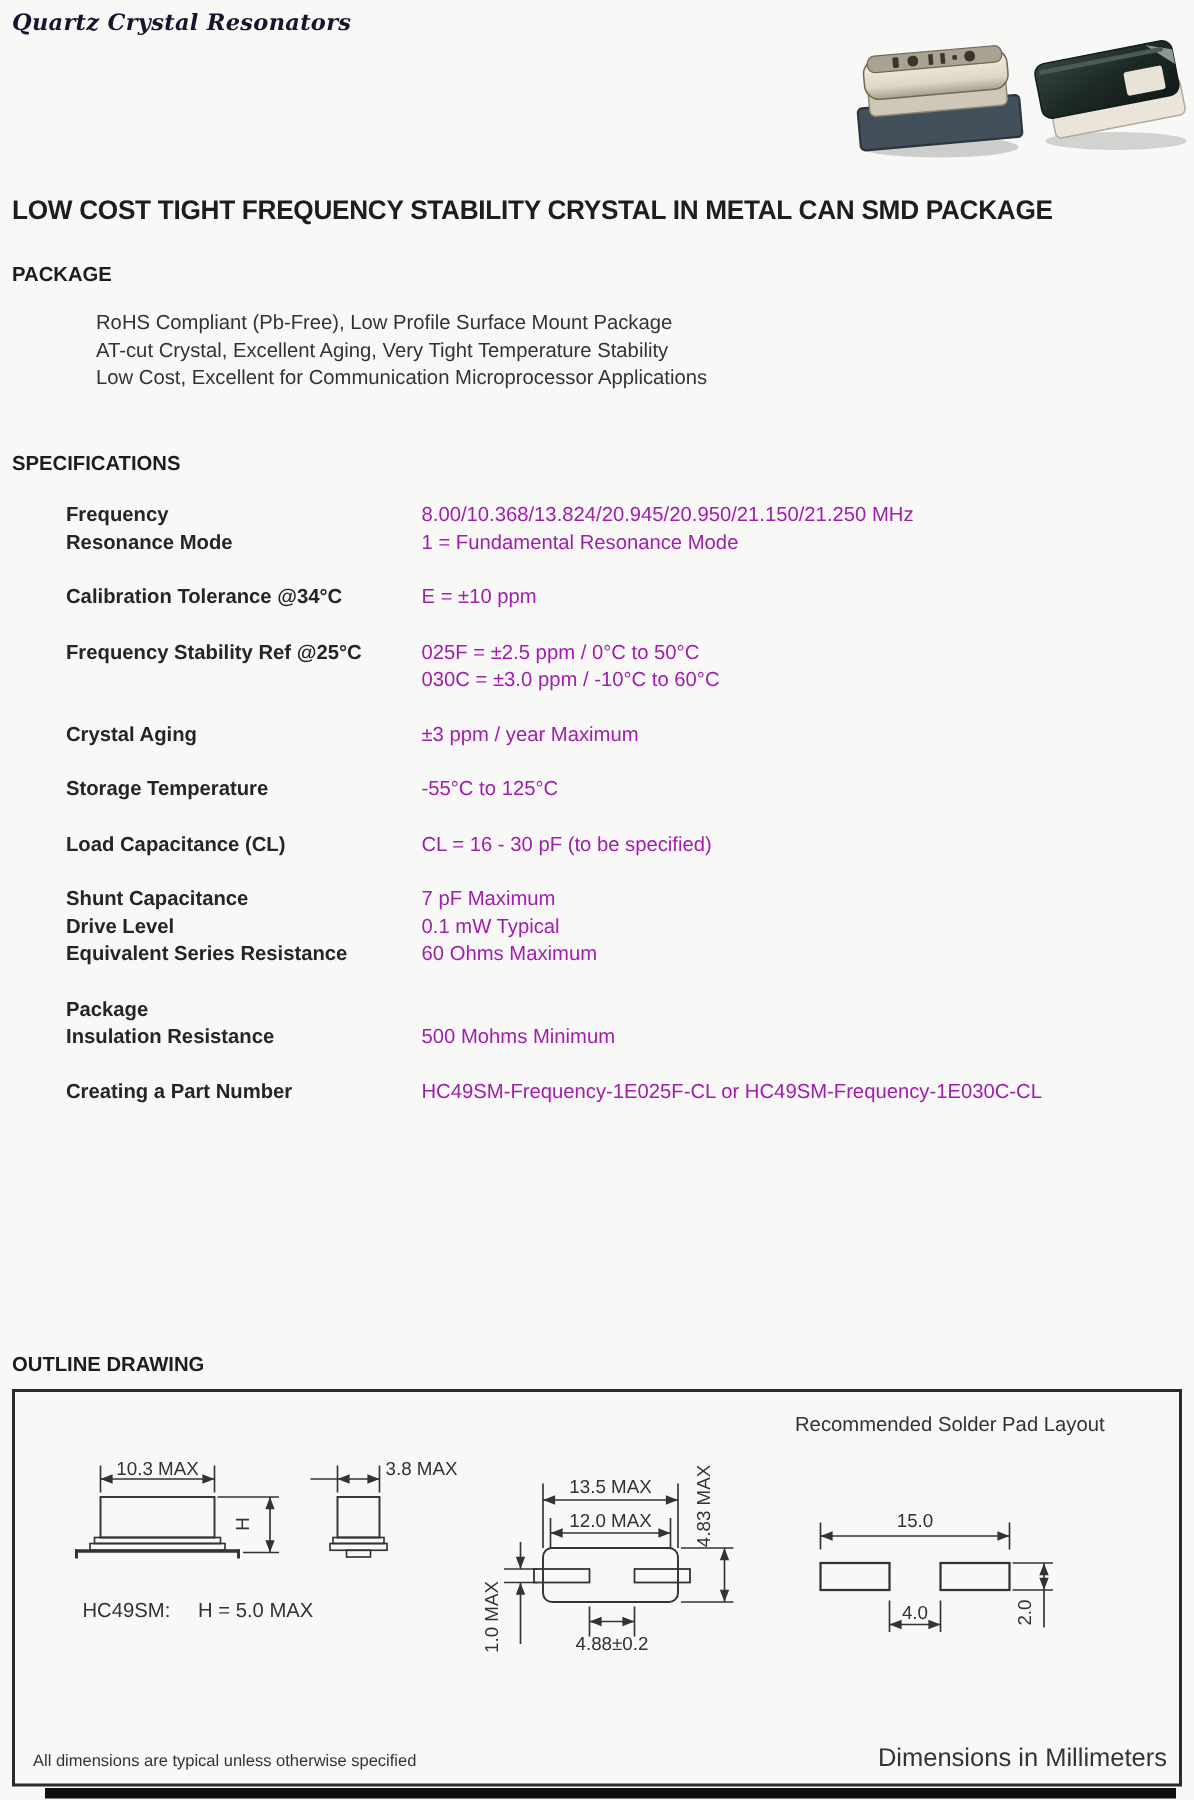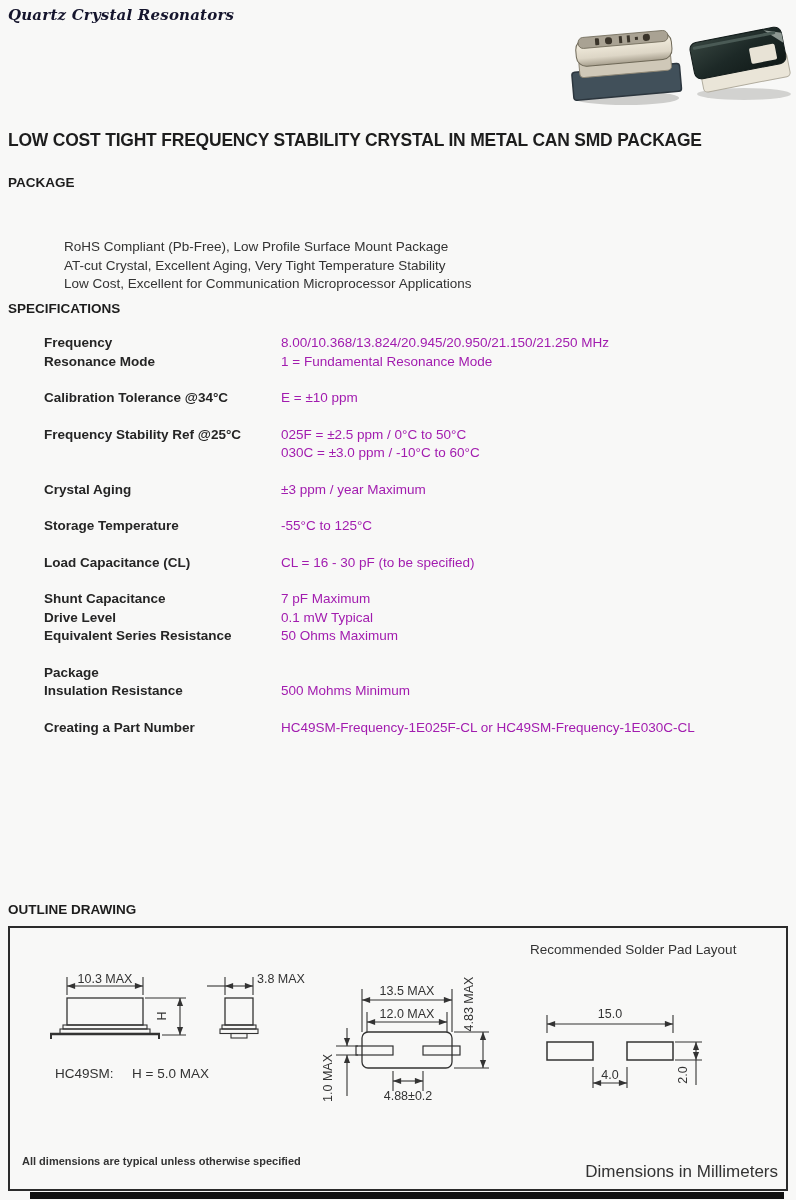--- a/index.html
+++ b/index.html
@@ -19,34 +19,34 @@
   .main-heading{
     left:8px;top:130px;
     font-weight:bold;font-size:18px;color:#1d1d1d;
     white-space:nowrap;letter-spacing:-.2px;
     transform:scaleX(.97);transform-origin:left center;
   }
   .section-heading{
     font-weight:bold;font-size:13.5px;color:#1d1d1d;white-space:nowrap;
   }
   .features-heading{left:8px;top:175px;}
-  .features-list{left:64px;top:206px;font-size:13.5px;line-height:18.5px;color:#333;margin-top:32px;}
+  .features-list{left:64px;top:206px;font-size:13.5px;line-height:18.5px;color:#333;}
   .specs-heading{left:8px;top:301px;}
   .specs{left:8px;top:334px;width:782px;font-size:13.5px;line-height:18.5px;}
   .spec-group{margin-bottom:18px;}
   .spec-row{display:flex;padding-left:36px;}
   .spec-label{flex:0 0 237px;font-weight:bold;color:#252525;}
   .spec-value{flex:1;color:#a21caf;}
   .outline-heading{left:8px;top:902px;}
   .outline-box{
     left:8px;top:926px;width:776px;height:261px;
     border:2px solid #2b2b2b;background:#f8f8f7;
   }
   .outline-box svg{position:absolute;left:0;top:0;}
-  .note-left{position:absolute;left:12px;bottom:22px;font-size:11px;color:#333;white-space:nowrap;font-weight:bold;}
+  .note-left{position:absolute;left:12px;bottom:9px;font-size:11px;color:#333;white-space:nowrap;}
   .note-right{position:absolute;right:8px;bottom:7px;font-size:17px;color:#333;white-space:nowrap;}
   .shadow-bar{left:30px;top:1192px;width:754px;height:7px;background:#101010;}
   .photos{left:566px;top:24px;width:228px;height:88px;}
   svg text{font-family:"Liberation Sans", sans-serif;fill:#333;}
   svg .dim{font-size:12.5px;}
   svg .lab{font-size:13.5px;}
 </style>
 </head>
 <body>
 
@@ -154,21 +154,21 @@
     <div class="spec-row">
       <div class="spec-label">Shunt Capacitance</div>
       <div class="spec-value">7 pF Maximum</div>
     </div>
     <div class="spec-row">
       <div class="spec-label">Drive Level</div>
       <div class="spec-value">0.1 mW Typical</div>
     </div>
     <div class="spec-row">
       <div class="spec-label">Equivalent Series Resistance</div>
-      <div class="spec-value">50 Ohms Maximum</div>
+      <div class="spec-value">60 Ohms Maximum</div>
     </div>
   </div>
   <div class="spec-group">
     <div class="spec-row">
       <div class="spec-label">Package</div>
     </div>
     <div class="spec-row">
       <div class="spec-label">Insulation Resistance</div>
       <div class="spec-value">500 Mohms Minimum</div>
     </div>

